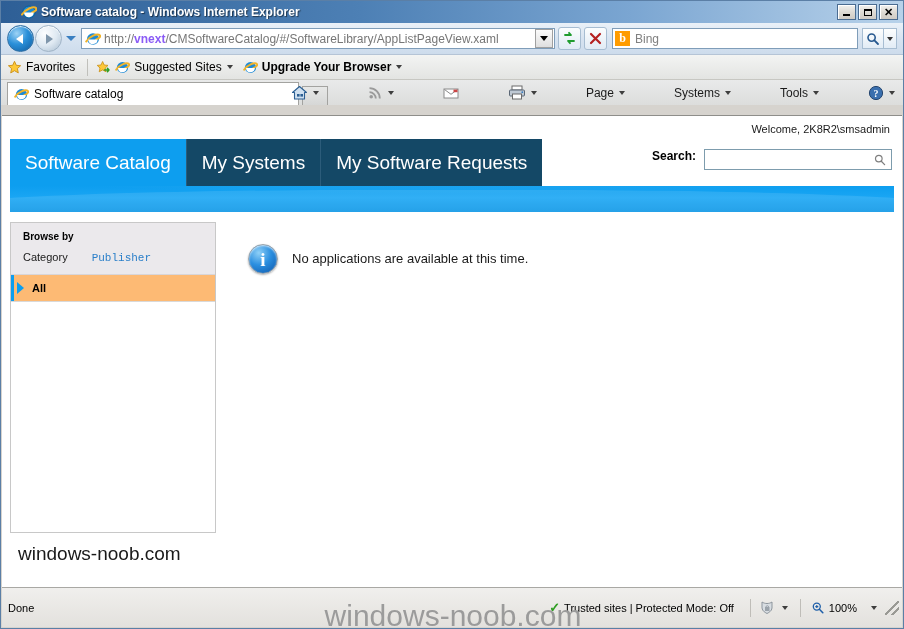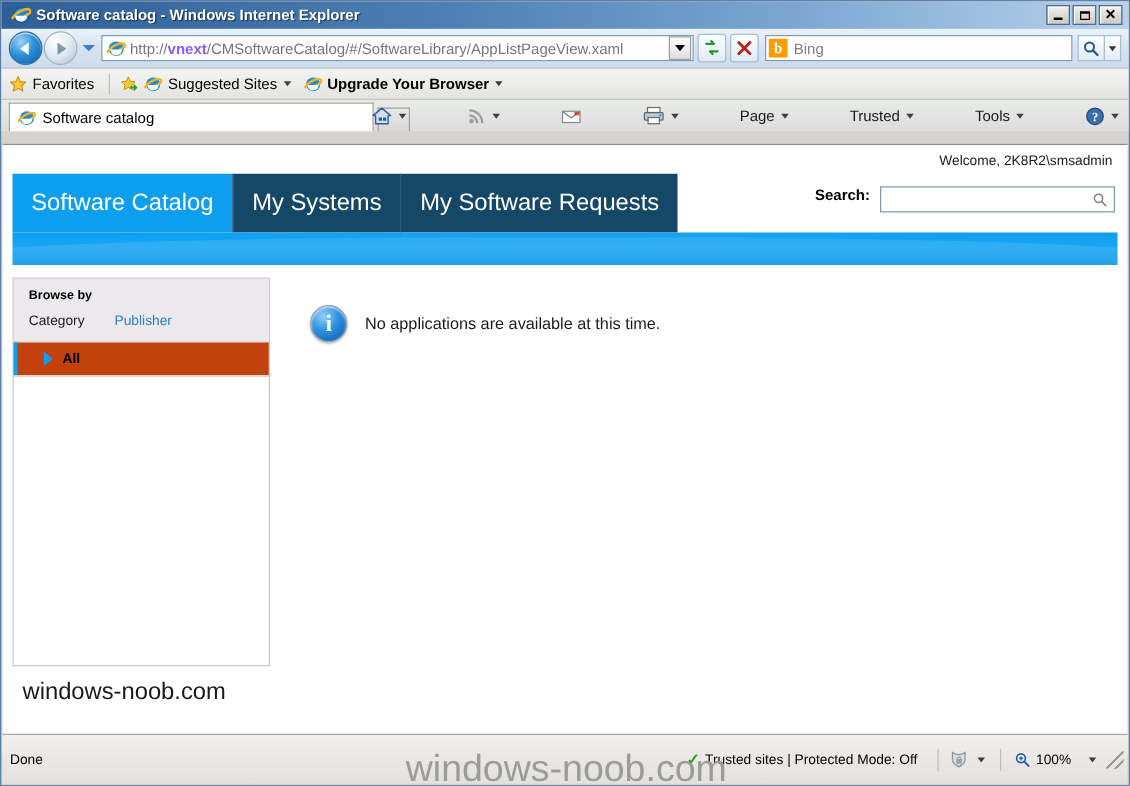--- a/index.html
+++ b/index.html
@@ -27,21 +27,21 @@
     overflow: hidden;
   }
 
   
   .titlebar {
     position: relative;
     height: 22px;
     background: linear-gradient(to right, #2e5f96 0%, #4d80b5 40%, #7ba6d2 70%, #b8d2ea 100%);
     display: flex;
     align-items: center;
-    padding: 0 2px 0 8px;
+    padding: 0 2px 0 20px;
     box-sizing: border-box;
   }
   .title-ie-icon {
     width: 16px; height: 16px;
     margin-right: 4px;
     flex: none;
     position: relative;
   }
   .title-text {
     color: #ffffff;
@@ -368,30 +368,30 @@
     box-sizing: border-box;
   }
   .browse-head {
     background: #ebe9ec;
     padding: 8px 12px 10px 12px;
     border-bottom: 1px solid #d8d6d9;
   }
   .browse-title { font-size: 10px; font-weight: bold; color: #000; margin-bottom: 9px; }
   .browse-links { font-size: 11px; }
   .browse-links .sel { color: #1a1a1a; margin-right: 24px; }
-  .browse-links a { color: #2a7fc9; text-decoration: none; }
+  .browse-links a { color: #2a7fc9; text-decoration: none; font-family: Liberation Mono, monospace; }
   .cat-item {
     height: 26px;
-    background: #c2410c;
+    background: #fdba74;
     display: flex;
     align-items: center;
     font-size: 11px;
     font-weight: bold;
     color: #000;
-    padding-left: 24px;
+    padding-left: 6px;
     border-bottom: 1px solid #d9d9d9;
     position: relative;
   }
   .cat-marker {
     width: 0; height: 0;
     border-top: 6px solid transparent;
     border-bottom: 6px solid transparent;
     border-left: 7px solid #0d9eef;
     margin-right: 8px;
     flex: none;
@@ -641,21 +641,21 @@
           <rect x="4.5" y="9" width="9" height="5" fill="#ffffff" stroke="#6b6b6b" stroke-width="1"></rect>
           <circle cx="14.3" cy="7.2" r="0.9" fill="#3a7fc1"></circle>
         </svg>
         <span class="caret-sm"></span>
       </span>
       <span class="citem">
         <span>Page</span>
         <span class="caret-sm"></span>
       </span>
       <span class="citem">
-        <span>Trusted</span>
+        <span>Systems</span>
         <span class="caret-sm"></span>
       </span>
       <span class="citem">
         <span>Tools</span>
         <span class="caret-sm"></span>
       </span>
       <span class="citem">
         <svg class="svgicon" width="16" height="16" viewBox="0 0 16 16">
           <circle cx="8" cy="8" r="6.6" fill="#3a6fae" stroke="#26466e" stroke-width="1"></circle>
           <text x="8" y="11.6" text-anchor="middle" font-family="Liberation Serif, serif" font-size="10" font-weight="bold" fill="#ffffff">?</text>

